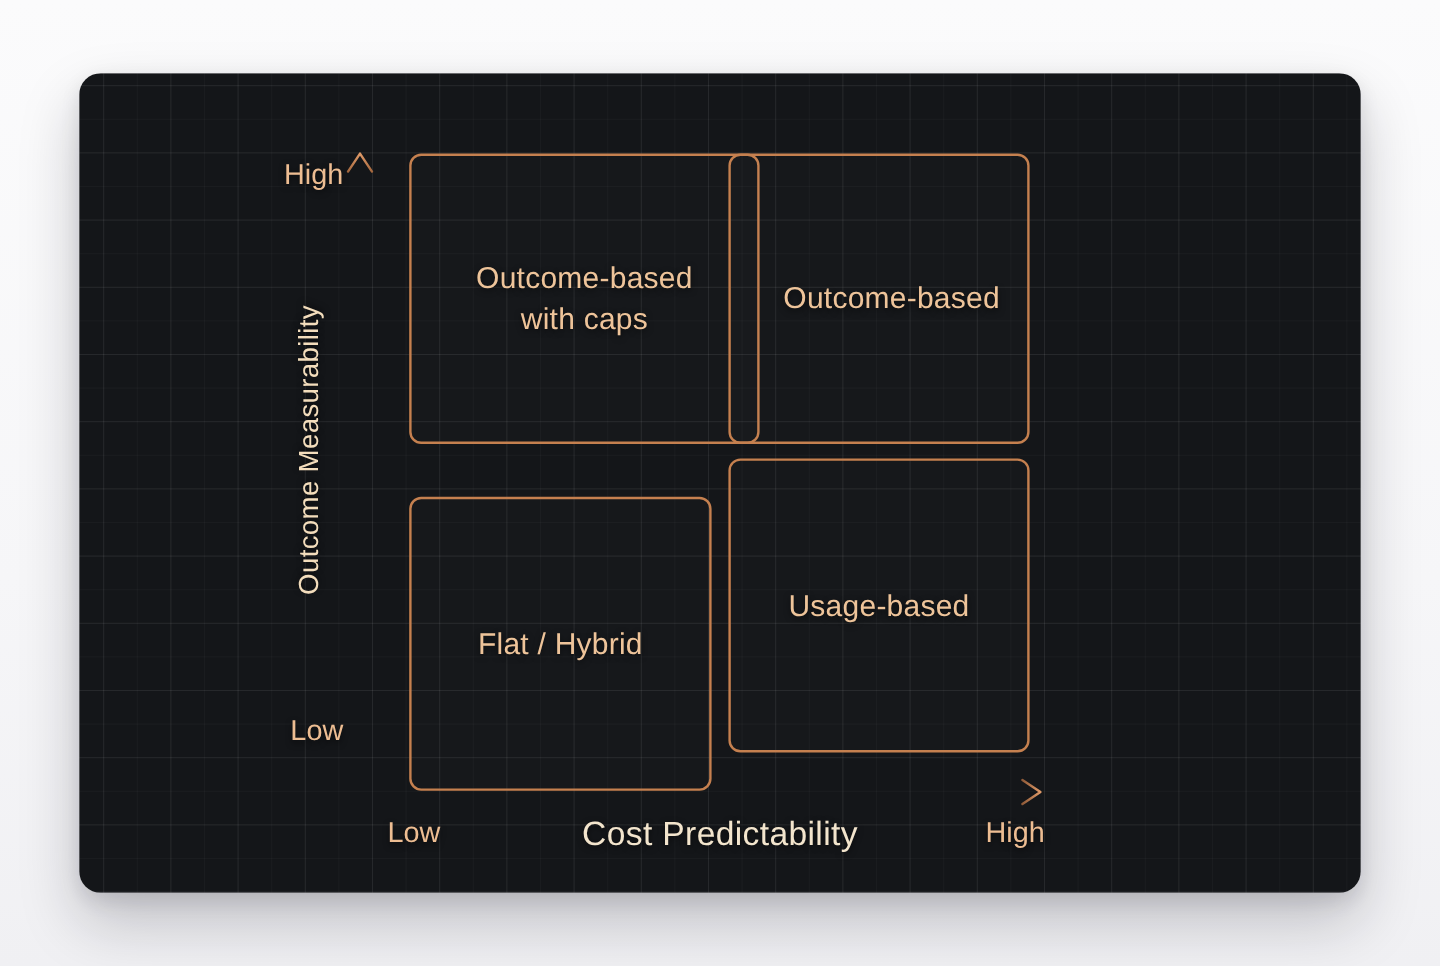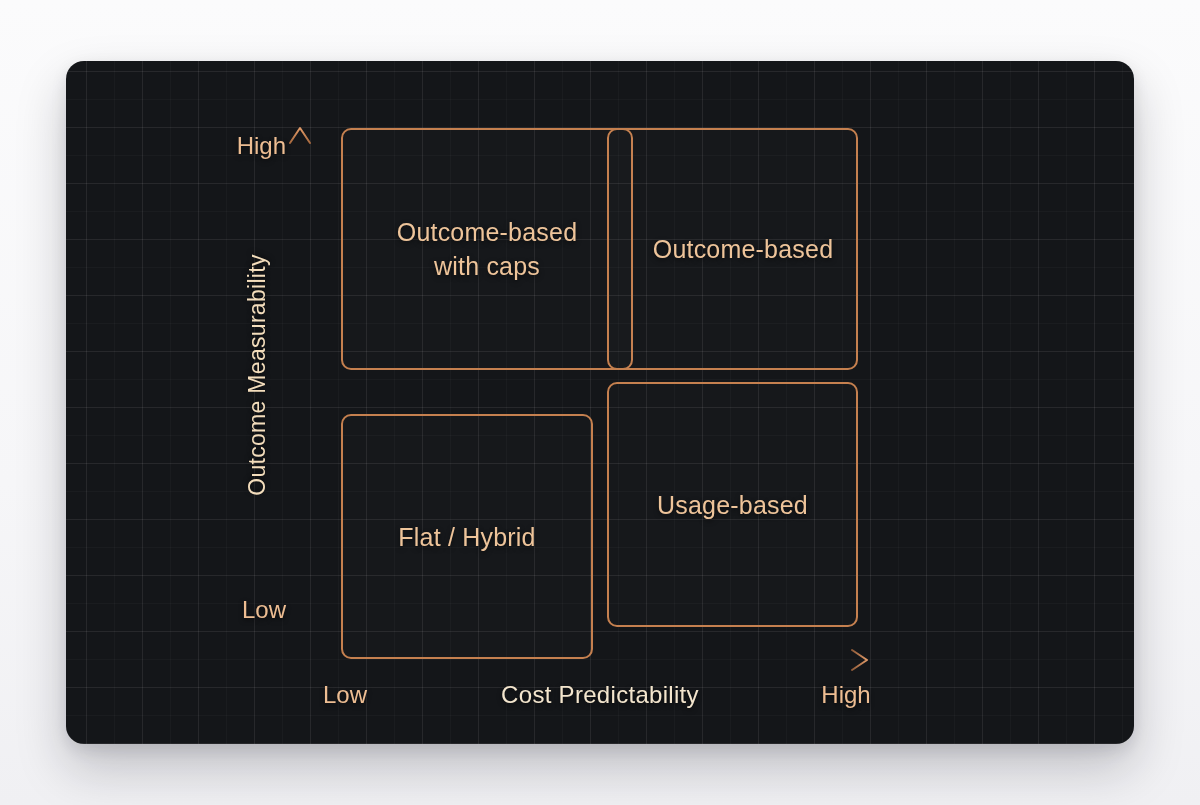--- a/index.html
+++ b/index.html
@@ -94,21 +94,21 @@
     text-shadow: 2px 0 5px rgba(0,0,0,0.55);
     white-space: nowrap;
   }
   .x-axis-title {
     position: absolute;
     left: 384px;
     top: 618px;
     width: 300px;
     text-align: center;
     color: #f3e5cd;
-    font-size: 24px;
+    font-size: 28px;
     line-height: 32px;
     font-weight: 500;
     letter-spacing: 0.3px;
     text-shadow: 0 2px 5px rgba(0,0,0,0.55);
     white-space: nowrap;
   }
 </style>
 </head>
 <body>
 

